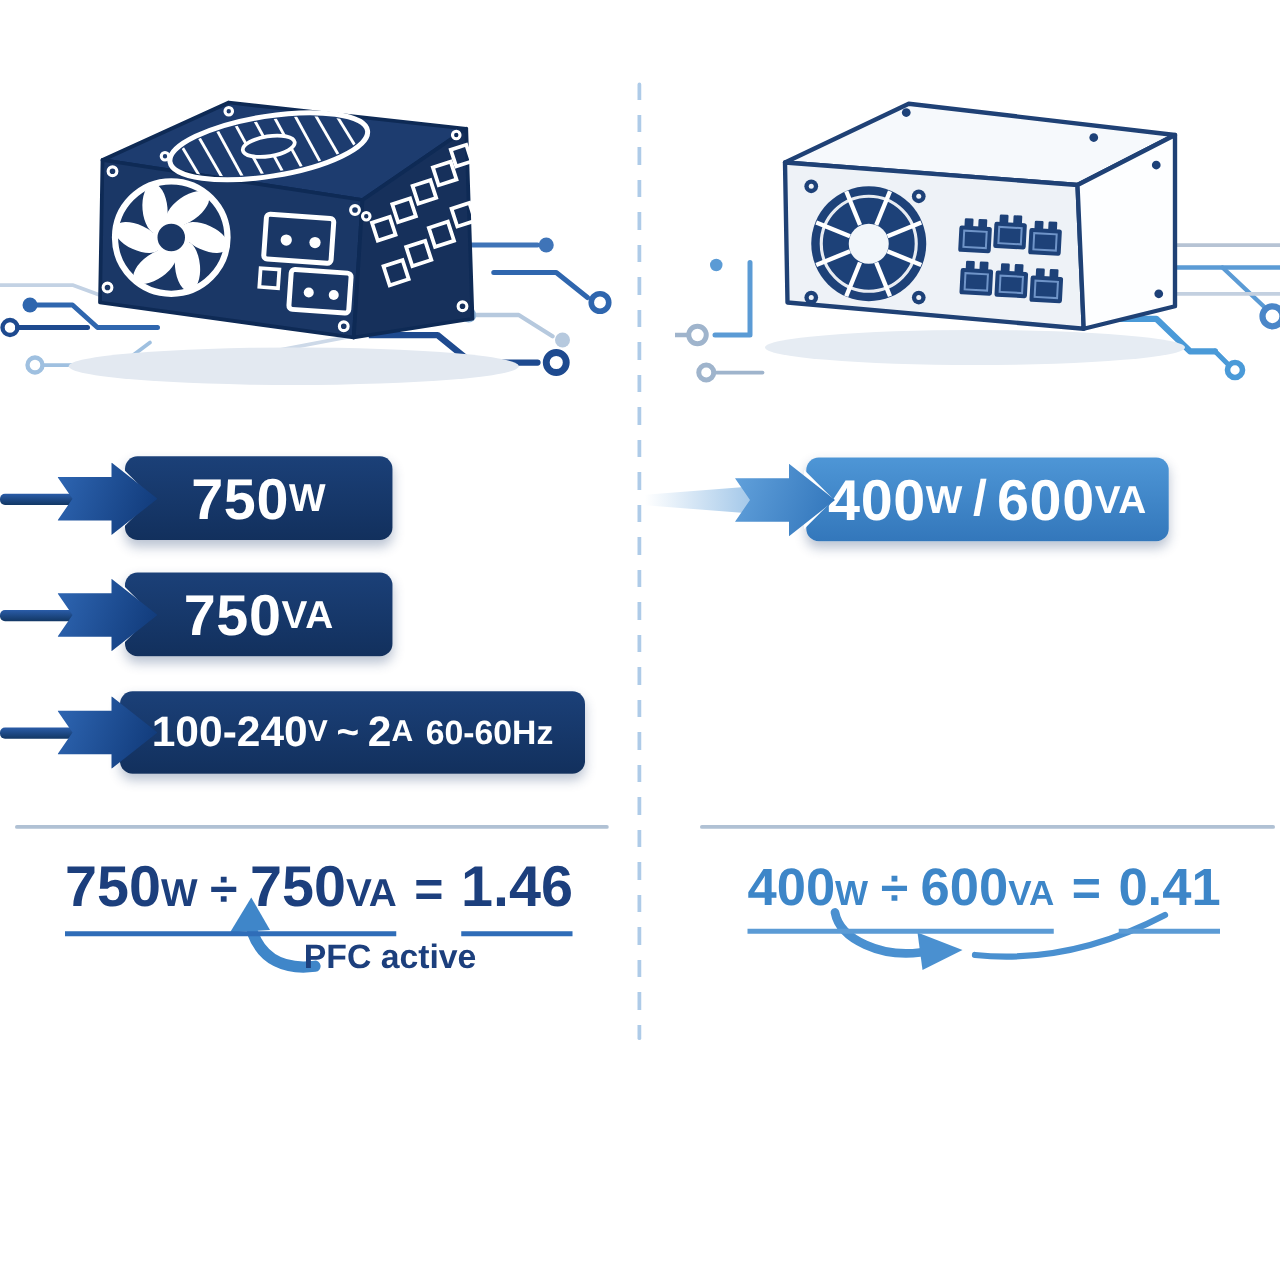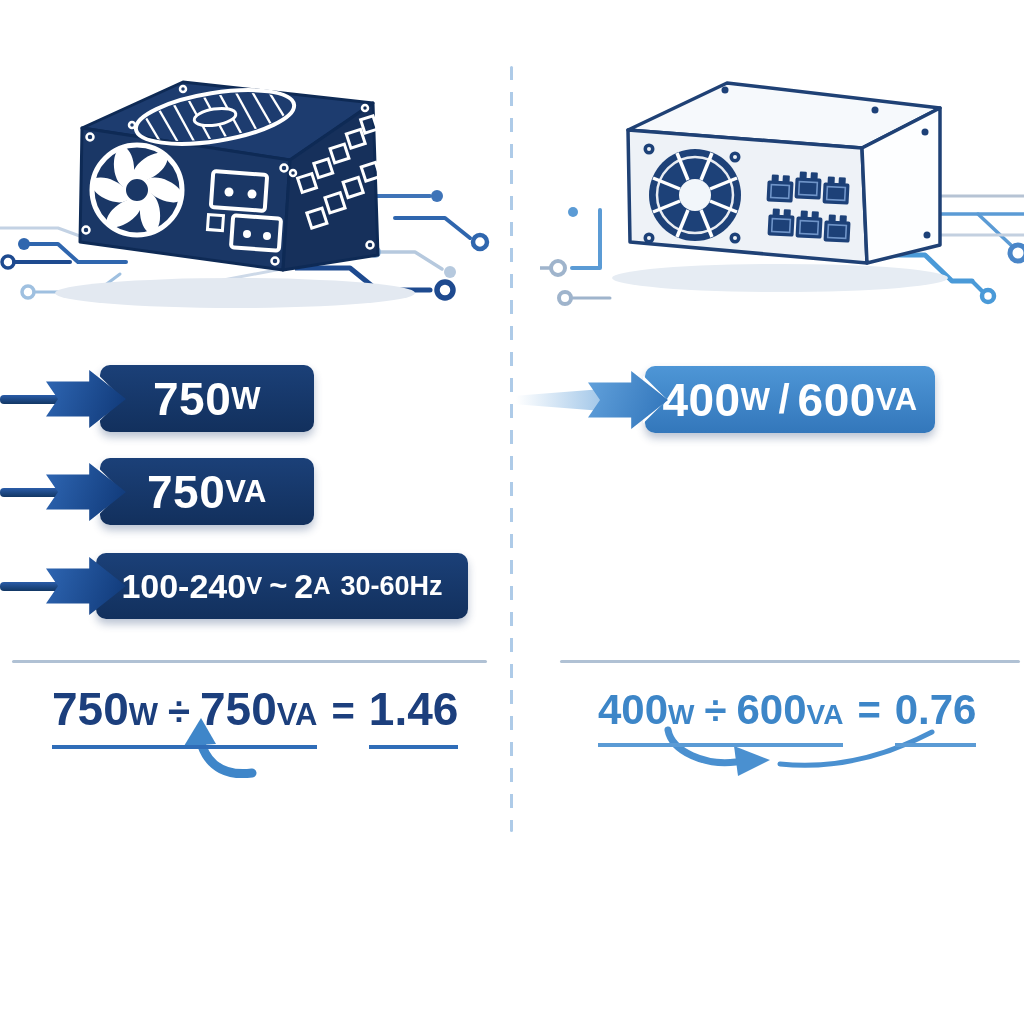--- a/index.html
+++ b/index.html
@@ -330,21 +330,21 @@
 
   <div class="abs a-line l3"></div>
   <div class="abs chev c3"></div>
   <div class="abs badge badge-navy binput">
     <span class="notch"></span>
     <span class="bi-num">100-240</span>
       <span class="bi-unit">V</span>
     <span class="bi-tilde">~</span>
     <span class="bi-num">2</span>
       <span class="bi-unit">A</span>
-    <span class="bi-freq">30-60Hz</span>
+    <span class="bi-freq">60-60Hz</span>
   </div>
 
   <div class="abs trail"></div>
   <div class="abs chev chev-blue c4"></div>
   <div class="abs badge badge-blue b400">
     <span class="notch"></span>
     <span class="b-num">400</span>
       <span class="b-unit">W</span>
     <span class="br-sep">/</span>
     <span class="b-num">600</span>
@@ -371,28 +371,29 @@
   <div class="abs formula formula-right">
     <span class="ug">
       <span class="f-num">400</span>
         <span class="f-unit">W</span>
       <span class="f-op">÷</span>
       <span class="f-num">600</span>
         <span class="f-unit">VA</span>
     </span>
     <span class="f-eq">=</span>
     <span class="ug">
-      <span class="f-num">0.76</span>
+      <span class="f-num">0.41</span>
     </span>
   </div>
 
   <svg class="abs" style="left:168px;top:716px" width="110" height="66" viewBox="0 0 110 66">
     <path d="M84,57 C60,60 42,52 34,30" fill="none" stroke="#3f86c9" stroke-width="9" stroke-linecap="round"></path>
     <polygon points="33,2 16,30 48,28" fill="#3f86c9"></polygon>
   </svg>
+  <div class="abs pfc-label">PFC active</div>
 
   <svg class="abs" style="left:638px;top:722px" width="310" height="62" viewBox="0 0 310 62">
     <path d="M30,8 C34,30 68,44 98,40" fill="none" stroke="#4a90d0" stroke-width="7" stroke-linecap="round"></path>
     <polygon points="132,38 96,24 100,54" fill="#4a90d0"></polygon>
     <path d="M142,42 C200,48 252,32 294,10" fill="none" stroke="#4a90d0" stroke-width="5" stroke-linecap="round"></path>
   </svg>
 
 </div>
 
 </body></html>

